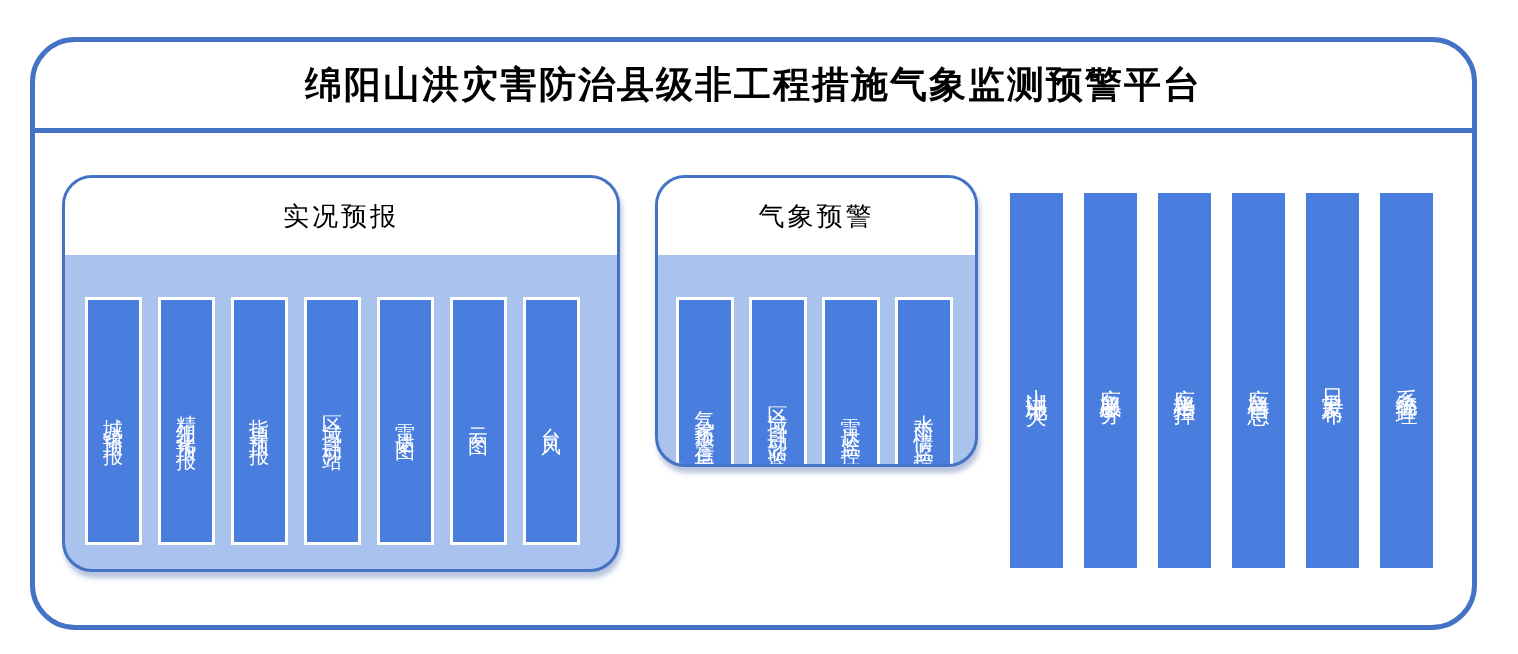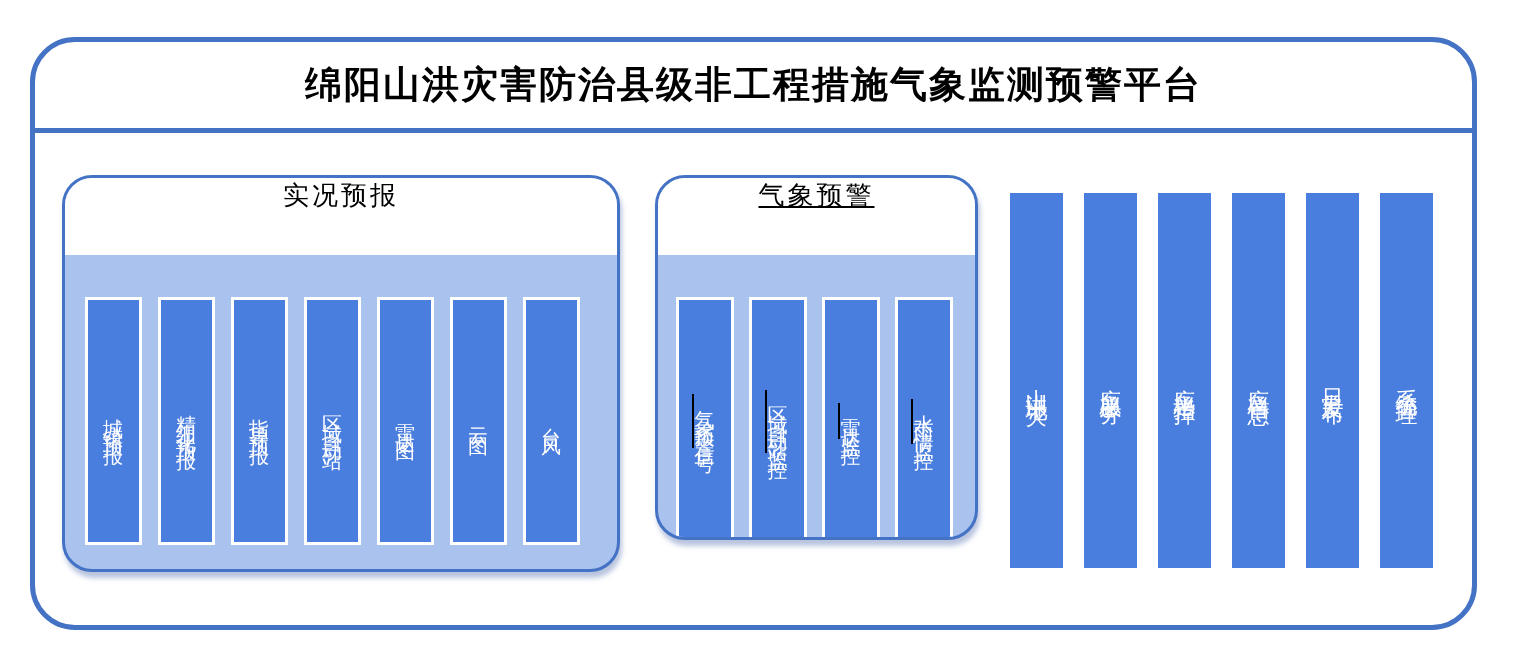--- a/index.html
+++ b/index.html
@@ -36,25 +36,25 @@
   
   .panel {
     position: absolute;
     border: 3px solid var(--panel-border, #4472C4);
     border-radius: 30px;
     background: var(--panel-body, #A9C3EE);
     overflow: hidden;
     box-shadow: 2px 6px 5px rgba(125, 145, 195, 0.55);
   }
   .panel-live   { left: 27px;  top: 133px; width: 558px; height: 397px; }
-  .panel-warn   { left: 620px; top: 133px; width: 323px; height: 365px; text-decoration: underline; }
+  .panel-warn   { left: 620px; top: 133px; width: 323px; height: 292px; }
   .panel-header {
     height: 77px;
     background: #ffffff;
-    display: flex; align-items: flex-start; justify-content: center;
+    display: flex; align-items: center; justify-content: center;
   }
   .panel-title {
     font-size: 26px;
     color: var(--title-text, #000000);
     letter-spacing: 3px;
     white-space: nowrap;
   }
   .panel-body {
     display: flex;
     padding-top: 42px;

